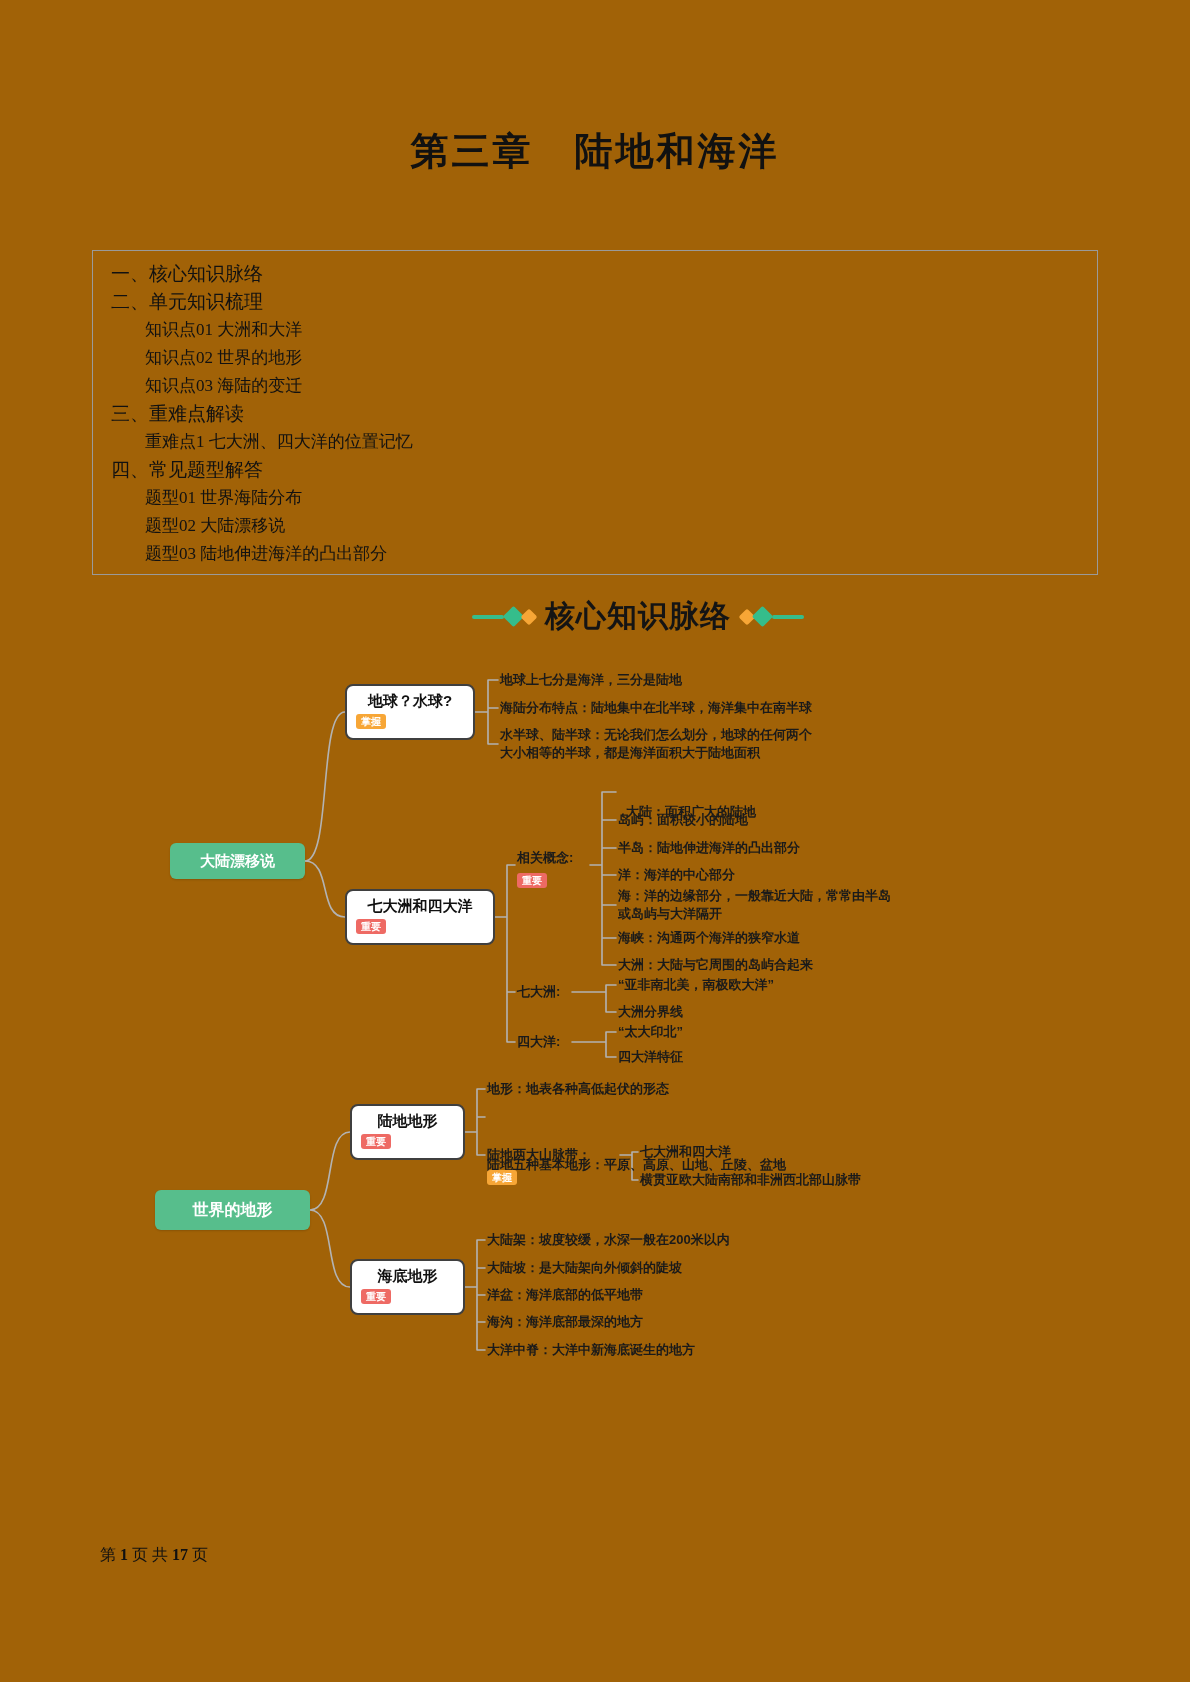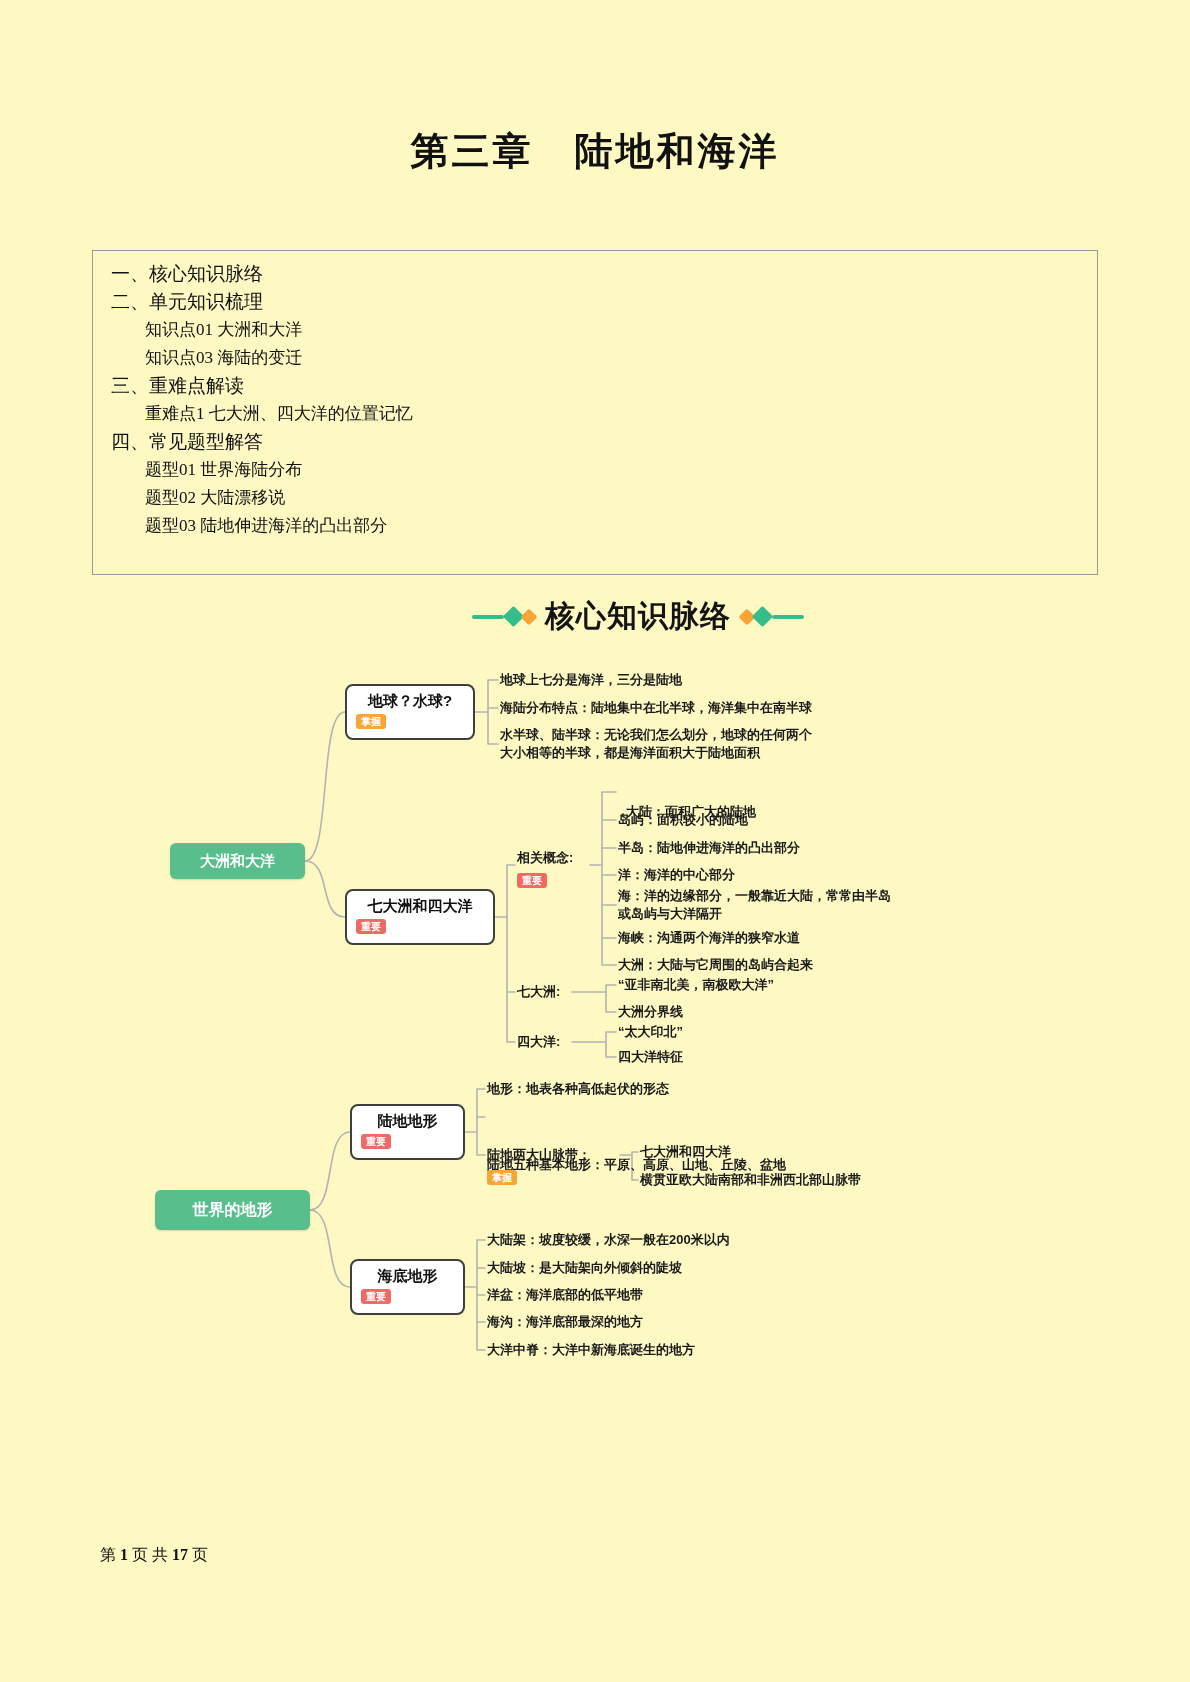--- a/index.html
+++ b/index.html
@@ -1,19 +1,19 @@
 <!DOCTYPE html>
 <html><head>
 <meta charset="utf-8">
 <style>
   * { box-sizing: border-box; }
   body { margin: 0; background: #ffffff; }
   .page {
     position: relative; width: 1190px; height: 1682px;
-    background: #fef9c3; overflow: hidden;
+    background: #a16207; overflow: hidden;
     font-family: "Liberation Serif", serif; color: #111;
   }
   .doc-title {
     position: absolute; top: 126px; left: 0; width: 100%;
     text-align: center; font-size: 38px; font-weight: 700; letter-spacing: 3px;
   }
   .doc-subtitle {
     position: absolute; top: 194px; left: 0; width: 100%;
     text-align: center; font-size: 31px; font-weight: 700;
   }
@@ -70,20 +70,21 @@
 <body>
 
 <div class="page">
 
   <div class="doc-title">第三章　陆地和海洋</div>
 
   <div class="toc">
     <div class="toc-row lvl1">一、核心知识脉络</div>
     <div class="toc-row lvl1">二、单元知识梳理</div>
     <div class="toc-row lvl2">知识点01 大洲和大洋</div>
+    <div class="toc-row lvl2">知识点02 世界的地形</div>
     <div class="toc-row lvl2">知识点03 海陆的变迁</div>
     <div class="toc-row lvl1">三、重难点解读</div>
     <div class="toc-row lvl2">重难点1 七大洲、四大洋的位置记忆</div>
     <div class="toc-row lvl1">四、常见题型解答</div>
     <div class="toc-row lvl2">题型01 世界海陆分布</div>
     <div class="toc-row lvl2">题型02 大陆漂移说</div>
     <div class="toc-row lvl2">题型03 陆地伸进海洋的凸出部分</div>
   </div>
 
   <div class="section-header">
@@ -104,21 +105,21 @@
     <path d="M590,865 H602 M602,792 V965 M602,792 H616 M602,820 H616 M602,848 H616 M602,875 H616 M602,905 H616 M602,938 H616 M602,965 H616"></path>
     <path d="M572,992 H606 M606,985 V1012 M606,985 H616 M606,1012 H616"></path>
     <path d="M572,1042 H606 M606,1032 V1057 M606,1032 H616 M606,1057 H616"></path>
     <path d="M310,1210 C337,1210 323,1132 350,1132"></path>
     <path d="M310,1210 C337,1210 323,1287 350,1287"></path>
     <path d="M465,1132 H477 M477,1089 V1155 M477,1089 H485 M477,1117 H485 M477,1155 H485"></path>
     <path d="M620,1155 H632 M632,1152 V1180 M632,1152 H638 M632,1180 H638"></path>
     <path d="M465,1287 H477 M477,1240 V1350 M477,1240 H485 M477,1268 H485 M477,1295 H485 M477,1322 H485 M477,1350 H485"></path>
   </svg>
 
-  <div class="root-node" style="left:170px; top:843px; width:135px; height:36px; font-size:15px;">大洲和大洋</div>
+  <div class="root-node" style="left:170px; top:843px; width:135px; height:36px; font-size:15px;">大陆漂移说</div>
   <div class="root-node" style="left:155px; top:1190px; width:155px; height:40px; font-size:16px;">世界的地形</div>
 
   <div class="mm-node" style="left:345px; top:684px; width:130px; height:56px;">
     <div class="ttl">地球？水球?</div>
     <span class="tag orange">掌握</span>
   </div>
   <div class="leaf" style="left:500px; top:671px;">地球上七分是海洋，三分是陆地</div>
   <div class="leaf" style="left:500px; top:699px;">海陆分布特点：陆地集中在北半球，海洋集中在南半球</div>
   <div class="leaf wrap" style="left:500px; top:726px; width:318px;">水半球、陆半球：无论我们怎么划分，地球的任何两个大小相等的半球，都是海洋面积大于陆地面积</div>
 

